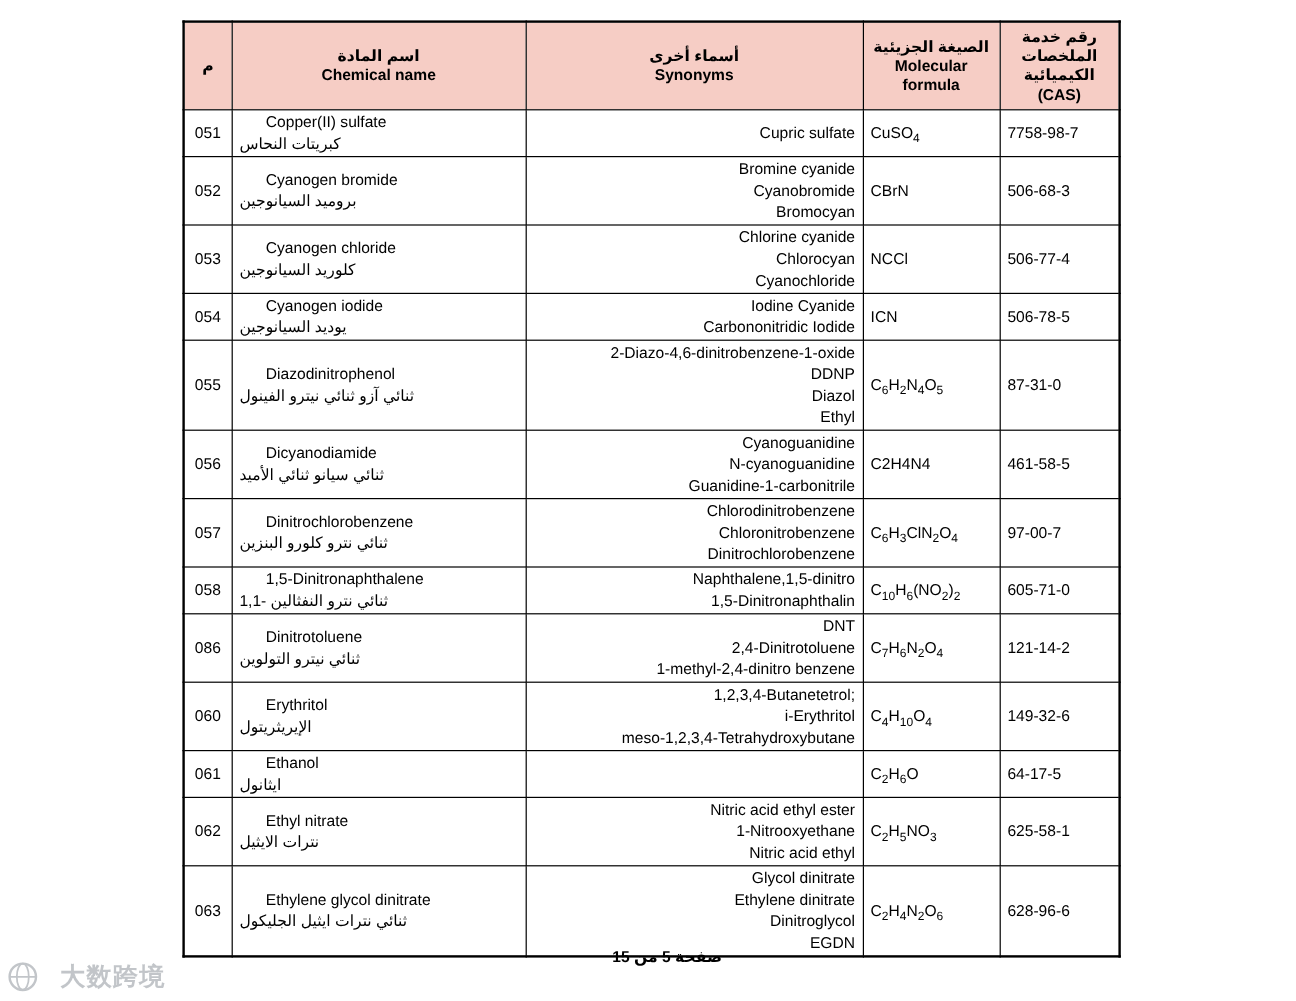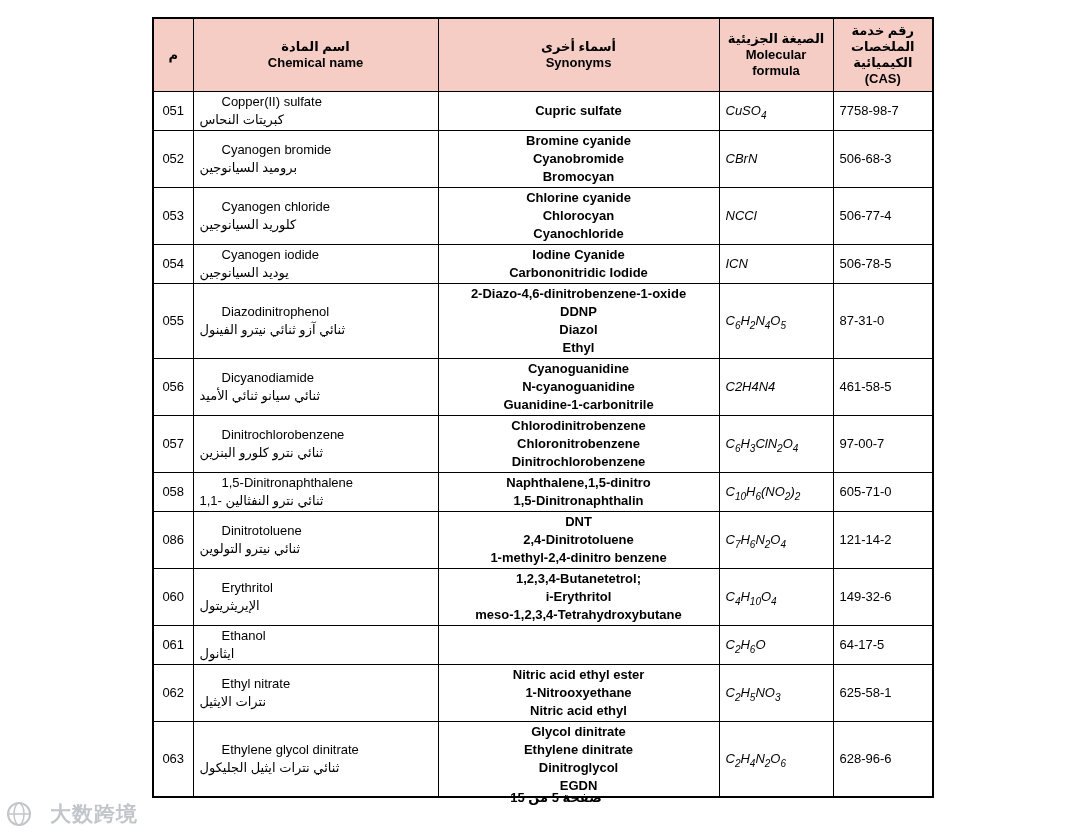--- a/index.html
+++ b/index.html
@@ -30,25 +30,25 @@
   thead th {
     background: var(--header-bg, #f6cdc5);
     text-align: center;
     font-weight: bold;
     padding: 4px 2px;
   }
   .hd-ar, .hd-en { line-height: 16px; font-size: 13px; }
   .c-num { width: 40px; text-align: center; padding: 1px 2px; }
   .c-name { width: 245px; }
   .c-syn  { width: 281px; }
-  .c-form { width: 114px; white-space: nowrap; font-style: italic; }
+  .c-form { width: 114px; white-space: nowrap; }
   .c-cas  { width: 100px; }
   .nm-en { text-align: left; margin-left: 22px; }
   .nm-ar { text-align: left; }
-  .syn-line { text-align: center; font-weight: bold; }
+  .syn-line { text-align: right; }
   sub { font-size: 10px; line-height: 0; }
   .page-footer {
     position: absolute;
     left: 0; right: 0; top: 790px;
     text-align: center;
     font-size: 13px;
     font-weight: bold;
     margin-left: 32px;
   }
   .watermark {

